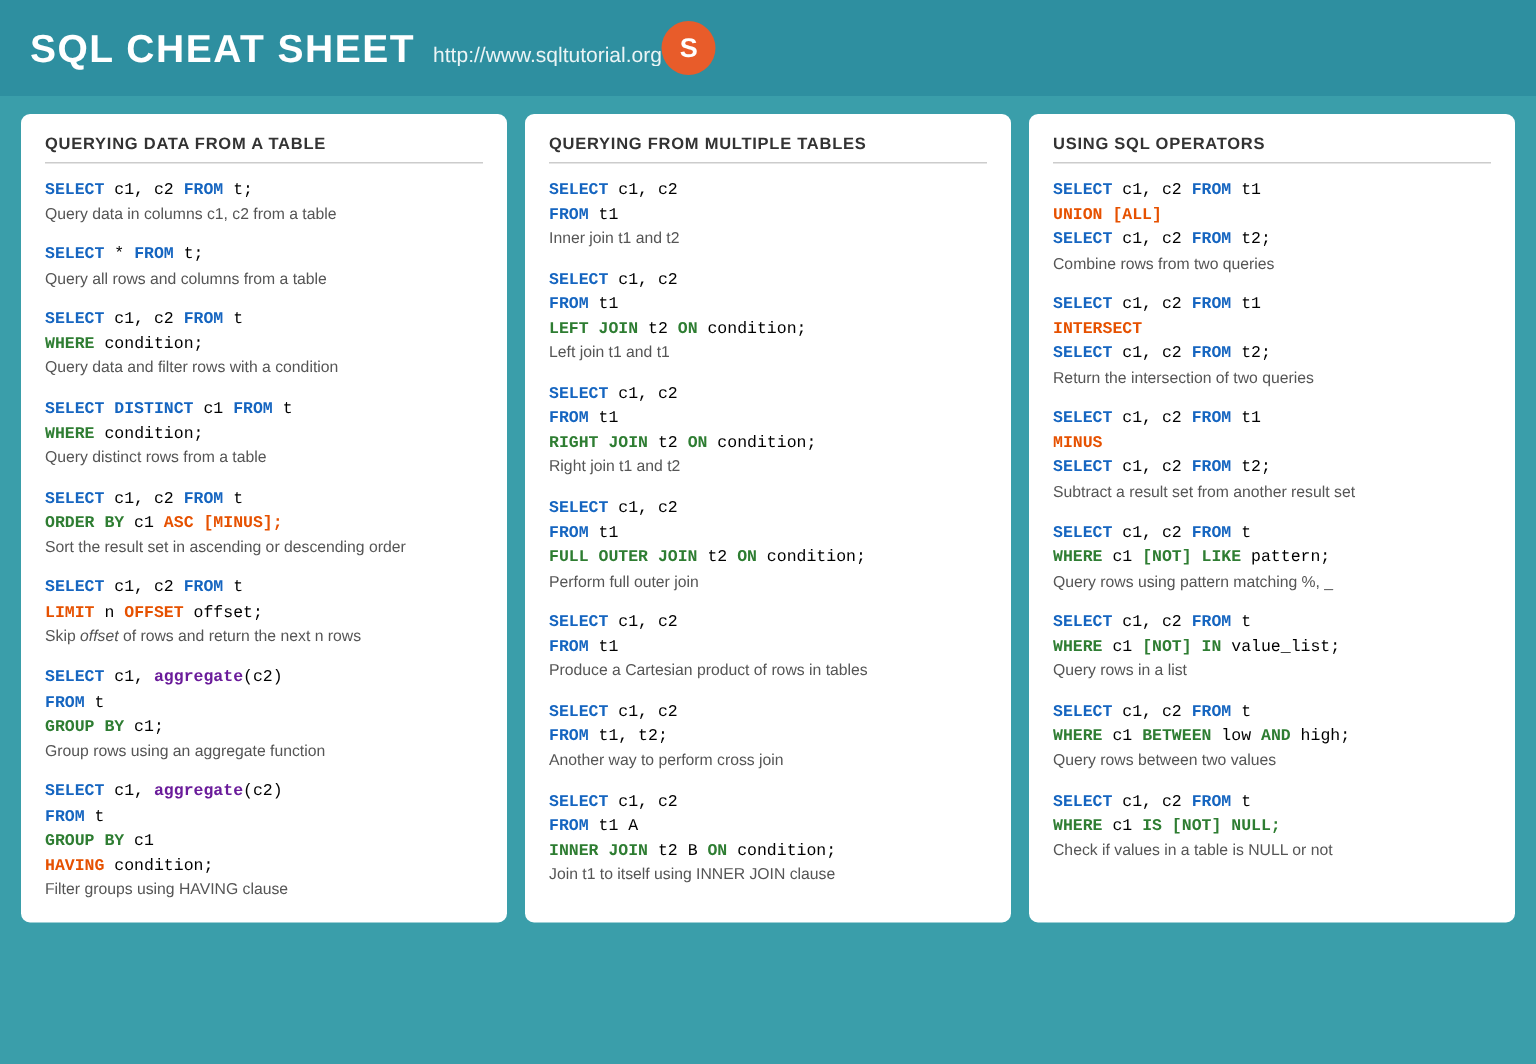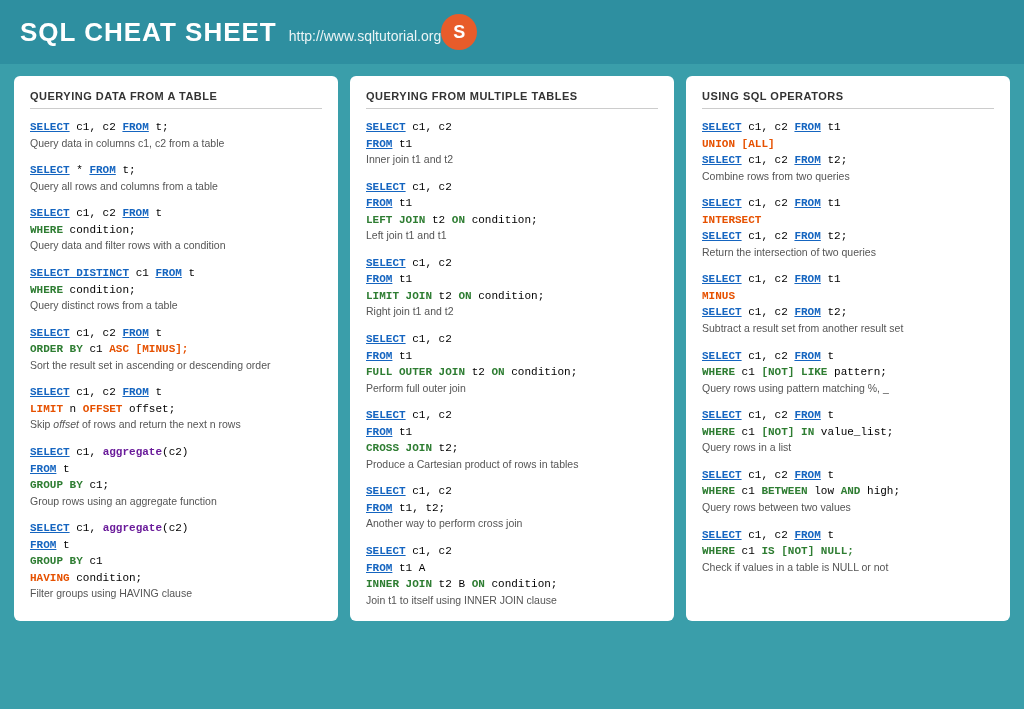--- a/index.html
+++ b/index.html
@@ -70,21 +70,21 @@
       margin-bottom: 12px;
     }
     .section:last-child {
       margin-bottom: 0;
     }
     .code-line {
       font-size: 11px;
       line-height: 1.5;
       font-family: 'Courier New', monospace;
     }
-    .kw-blue { color: #1565c0; font-weight: bold; text-decoration: underline; }
+    .kw-blue { color: #1565c0; font-weight: bold; }
     .kw-green { color: #2e7d32; font-weight: bold; }
     .kw-purple { color: #6a1b9a; font-weight: bold; }
     .kw-orange { color: #e65100; font-weight: bold; }
     .text-gray {
       font-size: 10.5px;
       color: #555;
       line-height: 1.4;
       font-family: Liberation Sans, sans-serif;
     }
     .italic { font-style: italic; }
@@ -168,35 +168,34 @@
     <div class="section">
       <div class="code-line"><span class="kw-blue">SELECT</span> c1, c2</div>
       <div class="code-line"><span class="kw-blue">FROM</span> t1</div>
       <div class="code-line"><span class="kw-green">LEFT JOIN</span> t2 <span class="kw-green">ON</span> condition;</div>
       <div class="text-gray">Left join t1 and t1</div>
     </div>
 
     <div class="section">
       <div class="code-line"><span class="kw-blue">SELECT</span> c1, c2</div>
       <div class="code-line"><span class="kw-blue">FROM</span> t1</div>
-      <div class="code-line"><span class="kw-green">LIMIT JOIN</span> t2 <span class="kw-green">ON</span> condition;</div>
+      <div class="code-line"><span class="kw-green">RIGHT JOIN</span> t2 <span class="kw-green">ON</span> condition;</div>
       <div class="text-gray">Right join t1 and t2</div>
     </div>
 
     <div class="section">
       <div class="code-line"><span class="kw-blue">SELECT</span> c1, c2</div>
       <div class="code-line"><span class="kw-blue">FROM</span> t1</div>
       <div class="code-line"><span class="kw-green">FULL OUTER JOIN</span> t2 <span class="kw-green">ON</span> condition;</div>
       <div class="text-gray">Perform full outer join</div>
     </div>
 
     <div class="section">
       <div class="code-line"><span class="kw-blue">SELECT</span> c1, c2</div>
       <div class="code-line"><span class="kw-blue">FROM</span> t1</div>
-      <div class="code-line"><span class="kw-green">CROSS JOIN</span> t2;</div>
       <div class="text-gray">Produce a Cartesian product of rows in tables</div>
     </div>
 
     <div class="section">
       <div class="code-line"><span class="kw-blue">SELECT</span> c1, c2</div>
       <div class="code-line"><span class="kw-blue">FROM</span> t1, t2;</div>
       <div class="text-gray">Another way to perform cross join</div>
     </div>
 
     <div class="section">

